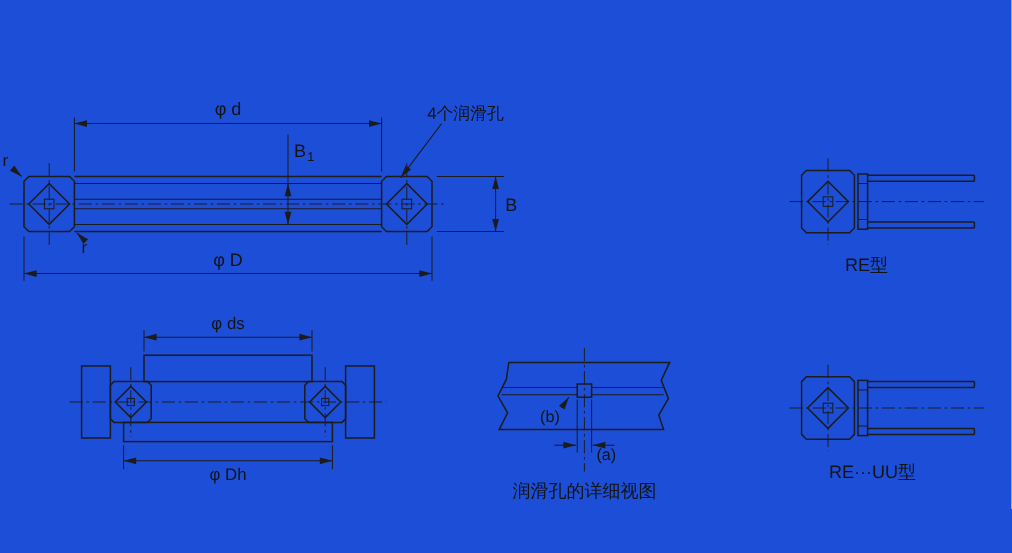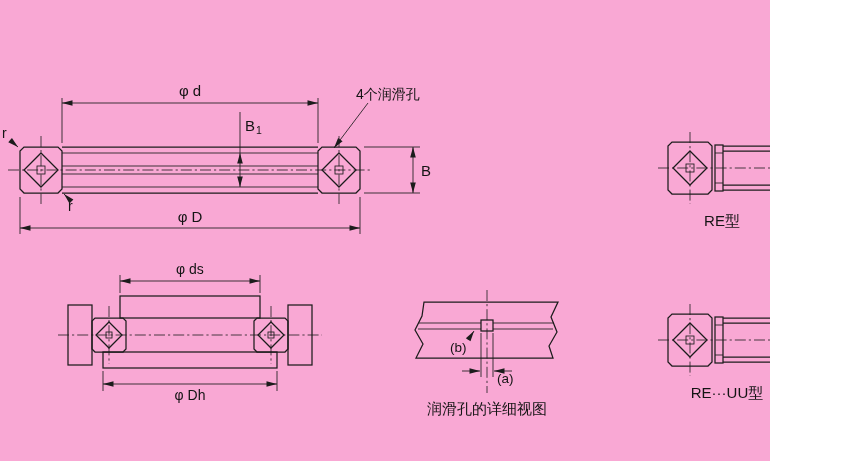--- a/index.html
+++ b/index.html
@@ -1,16 +1,16 @@
 <!DOCTYPE html>
 <html><head>
 <meta charset="utf-8">
 <style>
   html,body{margin:0;padding:0;background:#ffffff;}
-  .page{position:relative;width:770px;height:461px;background:#f9a8d4;overflow:hidden;}
+  .page{position:relative;width:843px;height:461px;background:#1d4ed8;overflow:hidden;}
   svg{font-family:"Liberation Sans","DejaVu Sans",sans-serif;display:block;}
   text{fill:#141414;}
   .t15{font-size:15px;}
   .t14{font-size:14px;}
   .t13{font-size:13.5px;}
   .t10{font-size:10.5px;}
   .mid{text-anchor:middle;}
   .ol{stroke:#1c1c1c;stroke-width:1.25;fill:none;stroke-linejoin:miter;}
   .th{stroke:#1c1c1c;stroke-width:0.85;fill:none;}
   .cl{stroke:#1c1c1c;stroke-width:0.8;fill:none;stroke-dasharray:11 3 2.2 3;}

